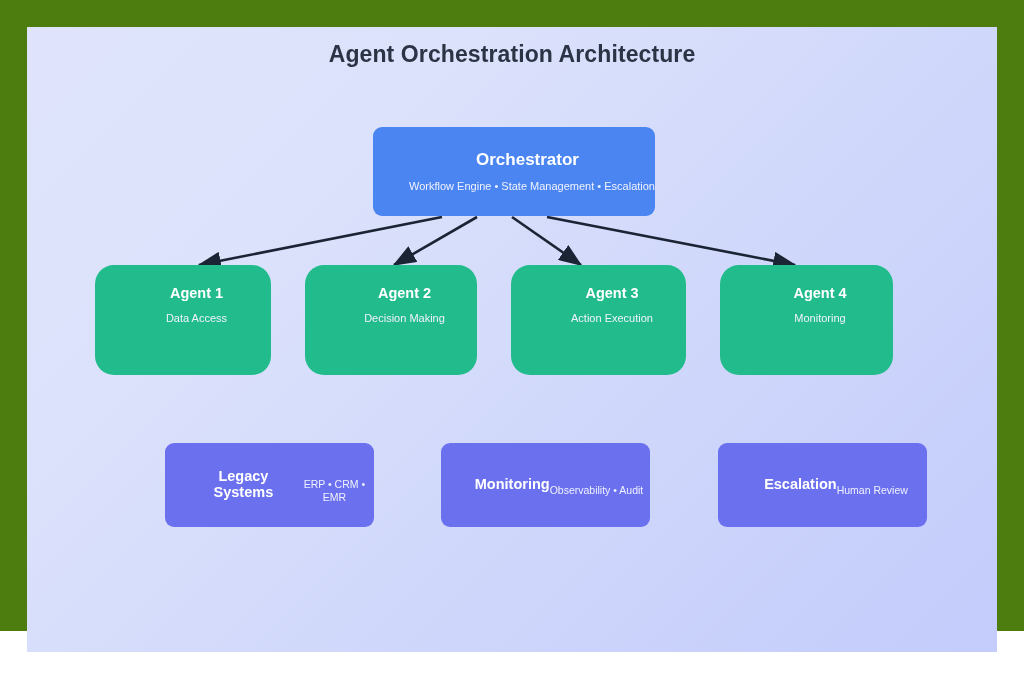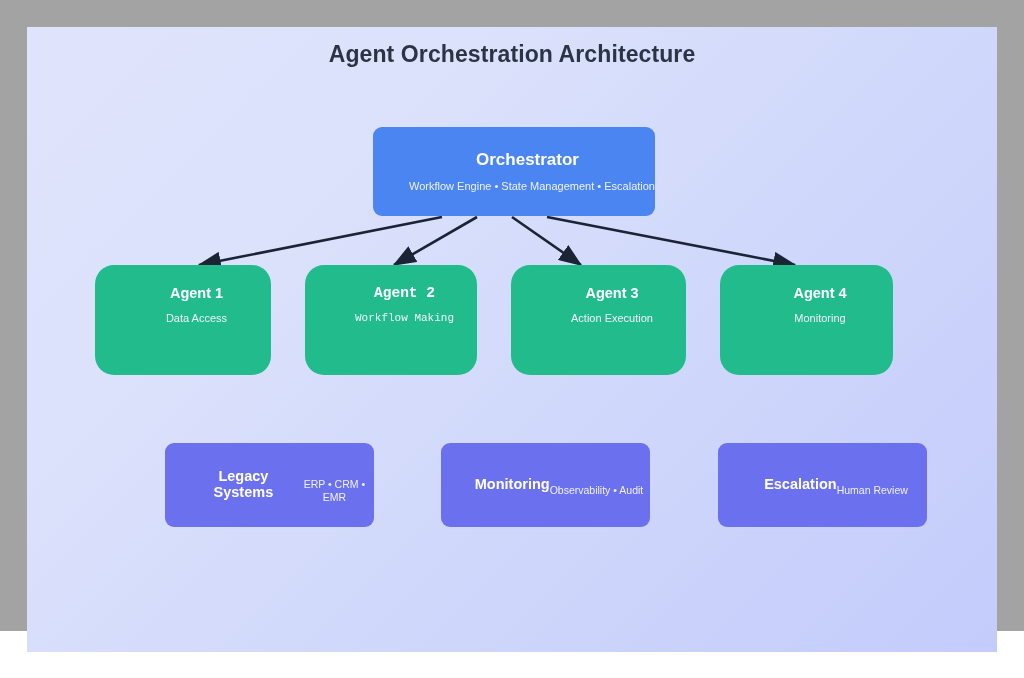--- a/index.html
+++ b/index.html
@@ -12,21 +12,21 @@
     width: 1024px;
     height: 678px;
     font-family: "Liberation Sans", sans-serif;
     overflow: hidden;
   }
 
   #stage {
     position: relative;
     width: 1024px;
     height: 631px;
-    background: #a3a3a3;
+    background: #4d7c0f;
   }
 
   
   #canvas {
     position: absolute;
     left: 27px;
     top: 27px;
     width: 970px;
     height: 625px;
     background: linear-gradient(135deg, #dfe4fc 0%, #dce2fb 28%, #cfd7fb 62%, #c3ccfb 100%);
@@ -128,23 +128,23 @@
     <div class="node orchestrator" style="left:346px; top:100px; width:282px; height:89px;">
       <div class="node-title">Orchestrator</div>
       <div class="node-sub">Workflow Engine • State Management • Escalation</div>
     </div>
 
     <div class="node agent" style="left:68px; top:238px; width:176px; height:110px;">
       <div class="node-title">Agent 1</div>
       <div class="node-sub">Data Access</div>
     </div>
 
-    <div class="node agent" style="left:278px; top:238px; width:172px; height:110px;font-family:Liberation Mono, monospace;">
+    <div class="node agent" style="left:278px; top:238px; width:172px; height:110px;">
       <div class="node-title">Agent 2</div>
-      <div class="node-sub">Workflow Making</div>
+      <div class="node-sub">Decision Making</div>
     </div>
 
     <div class="node agent" style="left:484px; top:238px; width:175px; height:110px;">
       <div class="node-title">Agent 3</div>
       <div class="node-sub">Action Execution</div>
     </div>
 
     <div class="node agent" style="left:693px; top:238px; width:173px; height:110px;">
       <div class="node-title">Agent 4</div>
       <div class="node-sub">Monitoring</div>

